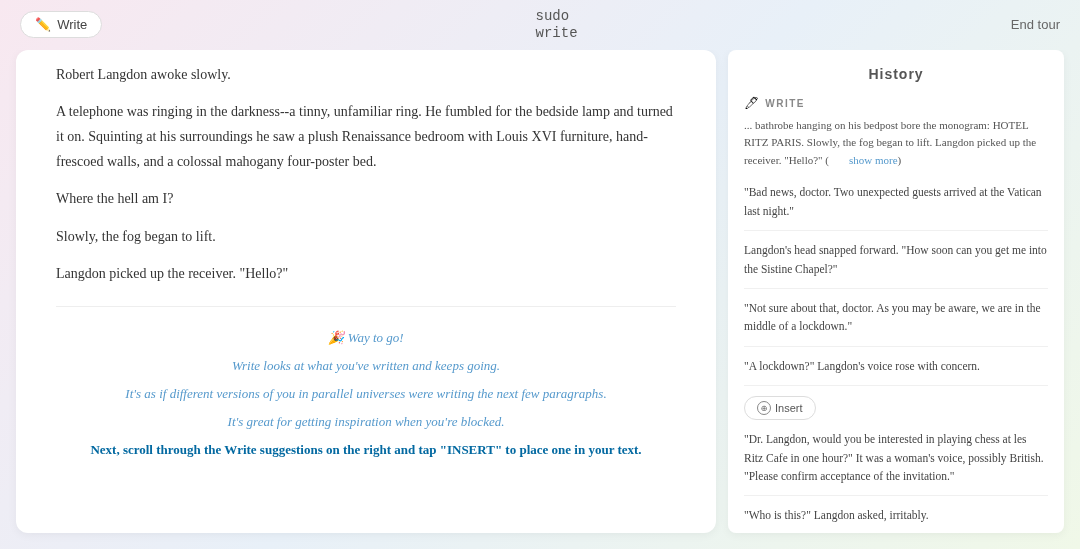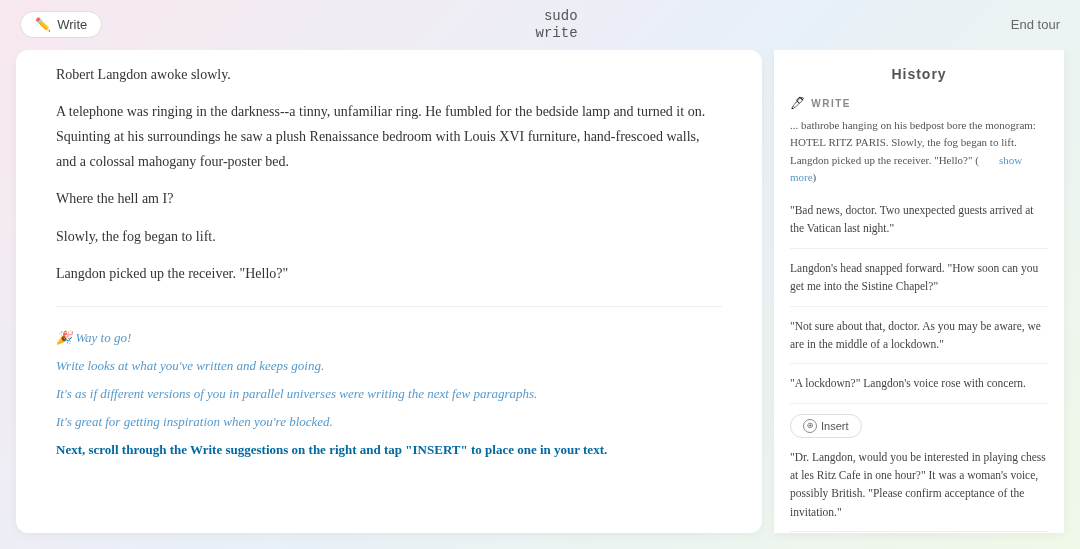--- a/index.html
+++ b/index.html
@@ -21,21 +21,21 @@
     }
     .logo {
       display: flex;
       align-items: center;
       gap: 6px;
     }
     .logo-text {
       font-family: 'Courier New', monospace;
       font-size: 14px;
       color: #555;
-      text-align: right;
+      text-align: left;
       line-height: 1.2;
     }
     .end-tour-btn {
       font-family: Arial, sans-serif;
       font-size: 13px;
       color: #666;
       cursor: pointer;
       background: none;
       border: none;
     }
@@ -82,31 +82,32 @@
       font-size: 14px;
       color: #4a90d9;
       margin-bottom: 12px;
     }
     .write-tips p {
       font-size: 13px;
       color: #5599cc;
       line-height: 1.7;
       margin-bottom: 6px;
       font-style: italic;
+      text-align: center;
     }
     .write-tips .bold-tip {
       font-weight: bold;
       font-style: normal;
       color: #0369a1;
       font-size: 13px;
     }
     .history-panel {
-      width: 290px;
-      background: white;
-      border-radius: 0;
+      width: 336px;
+      background: white;
+      border-radius: 8px;
       padding: 16px;
       overflow-y: auto;
       box-shadow: 0 2px 10px rgba(0,0,0,0.05);
     }
     .history-title {
       text-align: center;
       font-family: Arial, sans-serif;
       font-size: 14px;
       font-weight: 600;
       color: #555;

